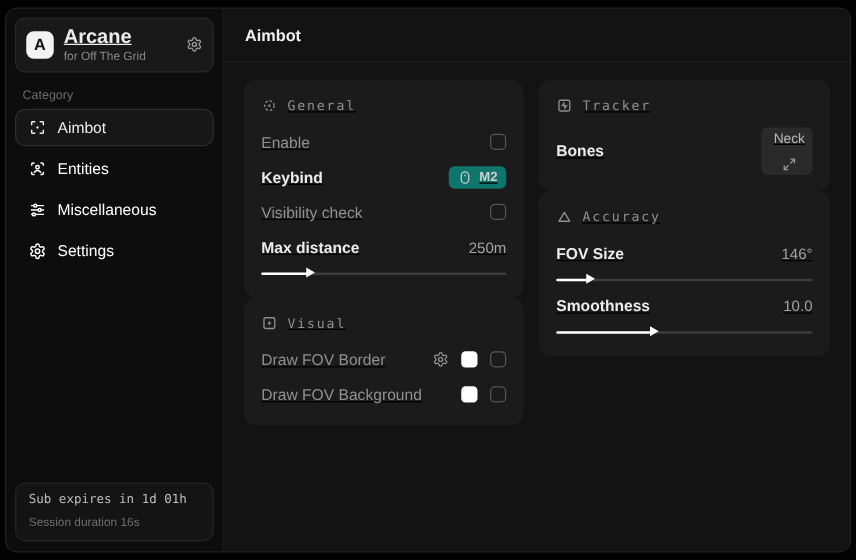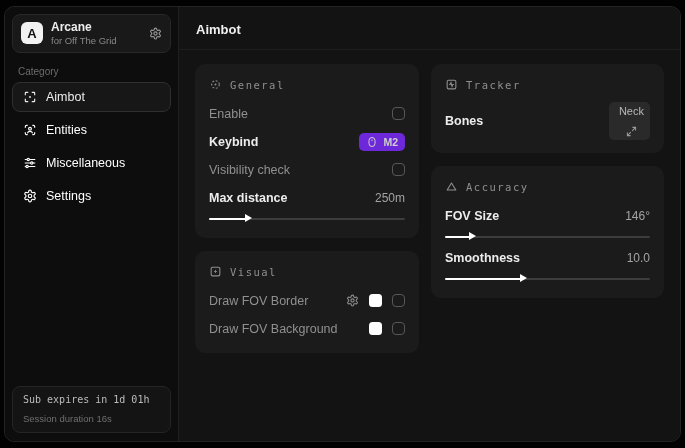--- a/index.html
+++ b/index.html
@@ -5,52 +5,52 @@
   * { margin:0; padding:0; box-sizing:border-box; }
   html,body { width:685px; height:448px; background:#020202; font-family:"Liberation Sans", sans-serif; overflow:hidden; }
   .window { position:absolute; left:4px; top:6px; width:677px; height:436px; display:flex;
             background:#131313; border:1px solid #232323; border-radius:10px; overflow:hidden; }
 
   
   .sidebar { width:174px; background:#0d0d0d; border-right:1px solid #1f1f1f; display:flex; flex-direction:column; padding:7px 7px 8px; }
   .brand-card { background:#191919; border:1px solid #282828; border-radius:8px; padding:5px 8px; display:flex; align-items:center; gap:8px; flex:0 0 auto; }
   .brand-logo { width:22px; height:22px; background:#f2f2f2; color:#111; border-radius:6px; display:flex; align-items:center; justify-content:center; font-weight:bold; font-size:13px; flex:0 0 auto; }
   .brand-text { display:flex; flex-direction:column; line-height:1.25; }
-  .brand-name { font-size:12px; font-weight:700; color:#ededed; }
+  .brand-name { font-size:16px; font-weight:700; color:#ededed;text-decoration:underline; }
   .brand-sub { font-size:9.5px; color:#8a8a8a; }
   .brand-gear { margin-left:auto; color:#9a9a9a; display:flex; cursor:pointer; }
   .category-label { margin:13px 6px 5px; font-size:10px; color:#6c6c6c; }
   .nav-item { display:flex; align-items:center; gap:9px; padding:7px 10px; margin-bottom:3px; border-radius:8px;
               border:1px solid transparent; color:#ffffff; font-size:12.5px; cursor:pointer; }
   .nav-item.selected { background:#171717; border-color:#2f2f2f; color:#ececec; }
   .nav-item .ic { display:flex; flex:0 0 auto; }
   .sidebar-footer { margin-top:auto; background:#141414; border:1px solid #252525; border-radius:8px; padding:7px 10px 8px; }
   .footer-line1 { font-family:"DejaVu Sans Mono", monospace; font-size:10px; color:#bdbdbd; }
   .footer-line2 { font-size:9.5px; color:#6f6f6f; margin-top:8px; }
 
   
   .main { flex:1; display:flex; flex-direction:column; background:#131313; min-width:0; }
   .main-header { padding:13px 17px 11px; border-bottom:1px solid #1e1e1e; }
   .main-title { font-size:13px; font-weight:700; color:#f0f0f0; }
   .content { padding:14px 16px; display:grid; grid-template-columns:1fr 1.04fr; gap:12px; align-items:start; }
-  .col { display:flex; flex-direction:column; gap:13px; }
+  .col { display:flex; flex-direction:column; gap:0;text-decoration:underline; }
   .card { background:#1b1b1b; border-radius:10px; padding:11px 14px 13px; }
   .card-header { display:flex; align-items:center; gap:8px; color:#8f8f8f; font-family:"DejaVu Sans Mono", monospace;
                  font-size:10.5px; letter-spacing:1.5px; padding:3px 0 6px; }
   .card-header .ic { display:flex; }
   .row { display:flex; align-items:center; justify-content:space-between; min-height:23px; margin-top:5px; }
   .lbl { font-size:12.5px; }
   .lbl.bright { color:#ececec; font-weight:600; }
   .lbl.dim { color:#909090; }
   .val { font-size:12px; color:#a3a3a3; }
   .checkbox { width:13px; height:13px; border:1.5px solid #575757; border-radius:4px; background:transparent; cursor:pointer; flex:0 0 auto; }
   .swatch { width:13px; height:13px; border-radius:3.5px; cursor:pointer; flex:0 0 auto; }
   .ctrl-group { display:flex; align-items:center; gap:10px; }
   .row-gear { color:#8f8f8f; display:flex; cursor:pointer; }
-  .keybind-badge { display:inline-flex; align-items:flex-end; gap:5px; background:#6d28d9; border-radius:5px;
+  .keybind-badge { display:inline-flex; align-items:flex-end; gap:5px; background:#0f766e; border-radius:5px;
                    padding:3px 7px; color:#cfcfcf; font-size:10.5px; font-weight:600; cursor:pointer; }
   .select-badge { display:inline-flex; align-items:center; gap:9px; background:#2a2a2a; border-radius:5px;
                   padding:3px 6px 3px 10px; color:#b8b8b8; font-size:11px; cursor:pointer;flex-direction:column; }
   .select-badge .ic { color:#9a9a9a; display:flex; }
 
   .slider { position:relative; height:9px; margin:5px 0 2px; cursor:pointer; }
   .slider-track { position:absolute; left:0; right:0; top:4px; height:1.5px; background:#3d3d3d; border-radius:2px; }
   .slider-fill { position:absolute; left:0; top:3.5px; height:2.5px; background:#ffffff; border-radius:2px; width:var(--p,50%); }
   .slider-knob { position:absolute; top:0; left:var(--p,50%); margin-left:-3px; width:0; height:0;
                  border-top:4.5px solid transparent; border-bottom:4.5px solid transparent; border-left:7.5px solid #ffffff; }

